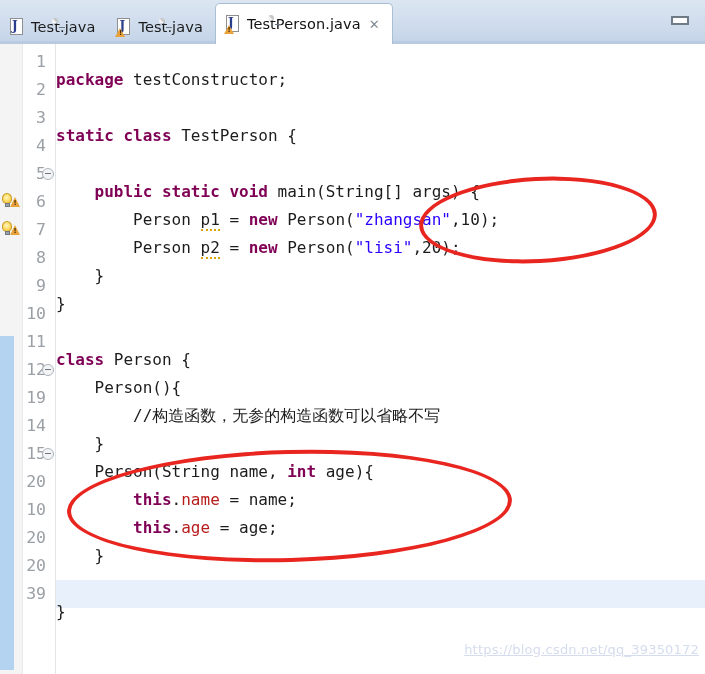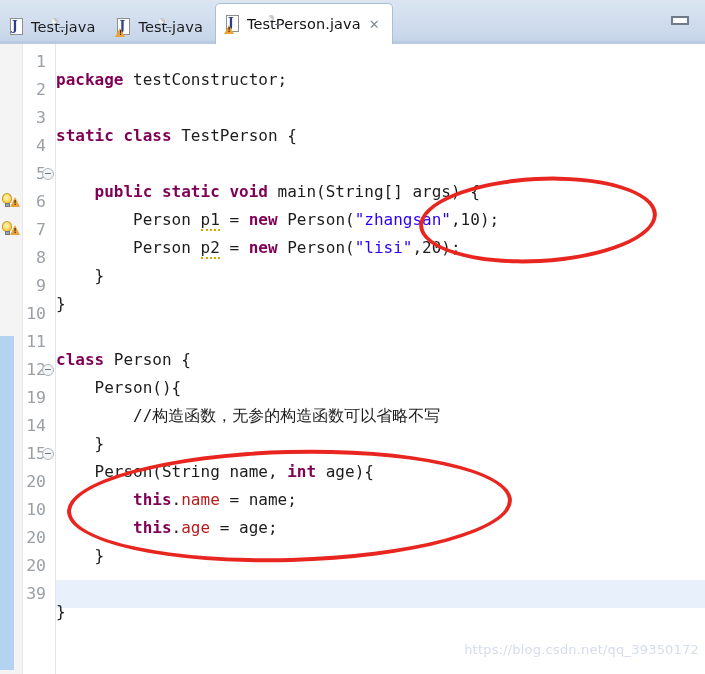--- a/index.html
+++ b/index.html
@@ -243,20 +243,21 @@
 
   
   .watermark {
     position: absolute;
     right: 6px; bottom: 17px;
     font-family: "DejaVu Sans", sans-serif;
     font-size: 13px;
     color: #d4dced;
     letter-spacing: .2px;
     white-space: nowrap;
+    text-decoration: underline;
   }
 </style>
 </head>
 <body>
 
 <div class="tabbar">
   <div class="tabs">
 
     <div class="tab">
       <span class="jicon">

